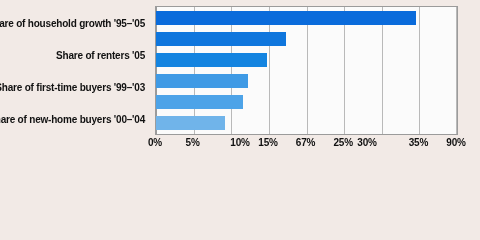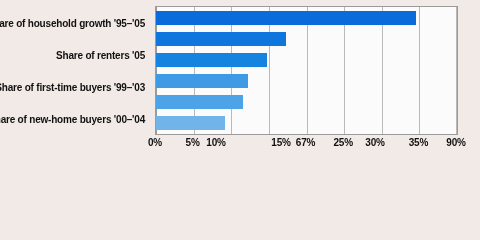--- a/index.html
+++ b/index.html
@@ -162,22 +162,22 @@
         </div>
       <div class="bar-row">
           <div class="bar" title="Share of owners '04: 9.2%" style="width: 69.23px; background: rgb(112, 180, 234);"></div>
         </div>
     </div>
   </div>
 
   <div id="x-axis">
       <span class="tick-label" style="left: 0px;">0%</span>
       <span class="tick-label" style="left: 37.625px;">5%</span>
-      <span class="tick-label" style="left: 61px;">10%</span>
-      <span class="tick-label" style="left: 126px;">15%</span>
+      <span class="tick-label" style="left: 85px;">10%</span>
+      <span class="tick-label" style="left: 113px;">15%</span>
       <span class="tick-label" style="left: 150.5px;">67%</span>
       <span class="tick-label" style="left: 188.125px;">25%</span>
-      <span class="tick-label" style="left: 220px;">30%</span>
+      <span class="tick-label" style="left: 212px;">30%</span>
       <span class="tick-label" style="left: 263.375px;">35%</span>
       <span class="tick-label" style="left: 301px;">90%</span>
     </div>
 
 </div>
 
 </body></html>

